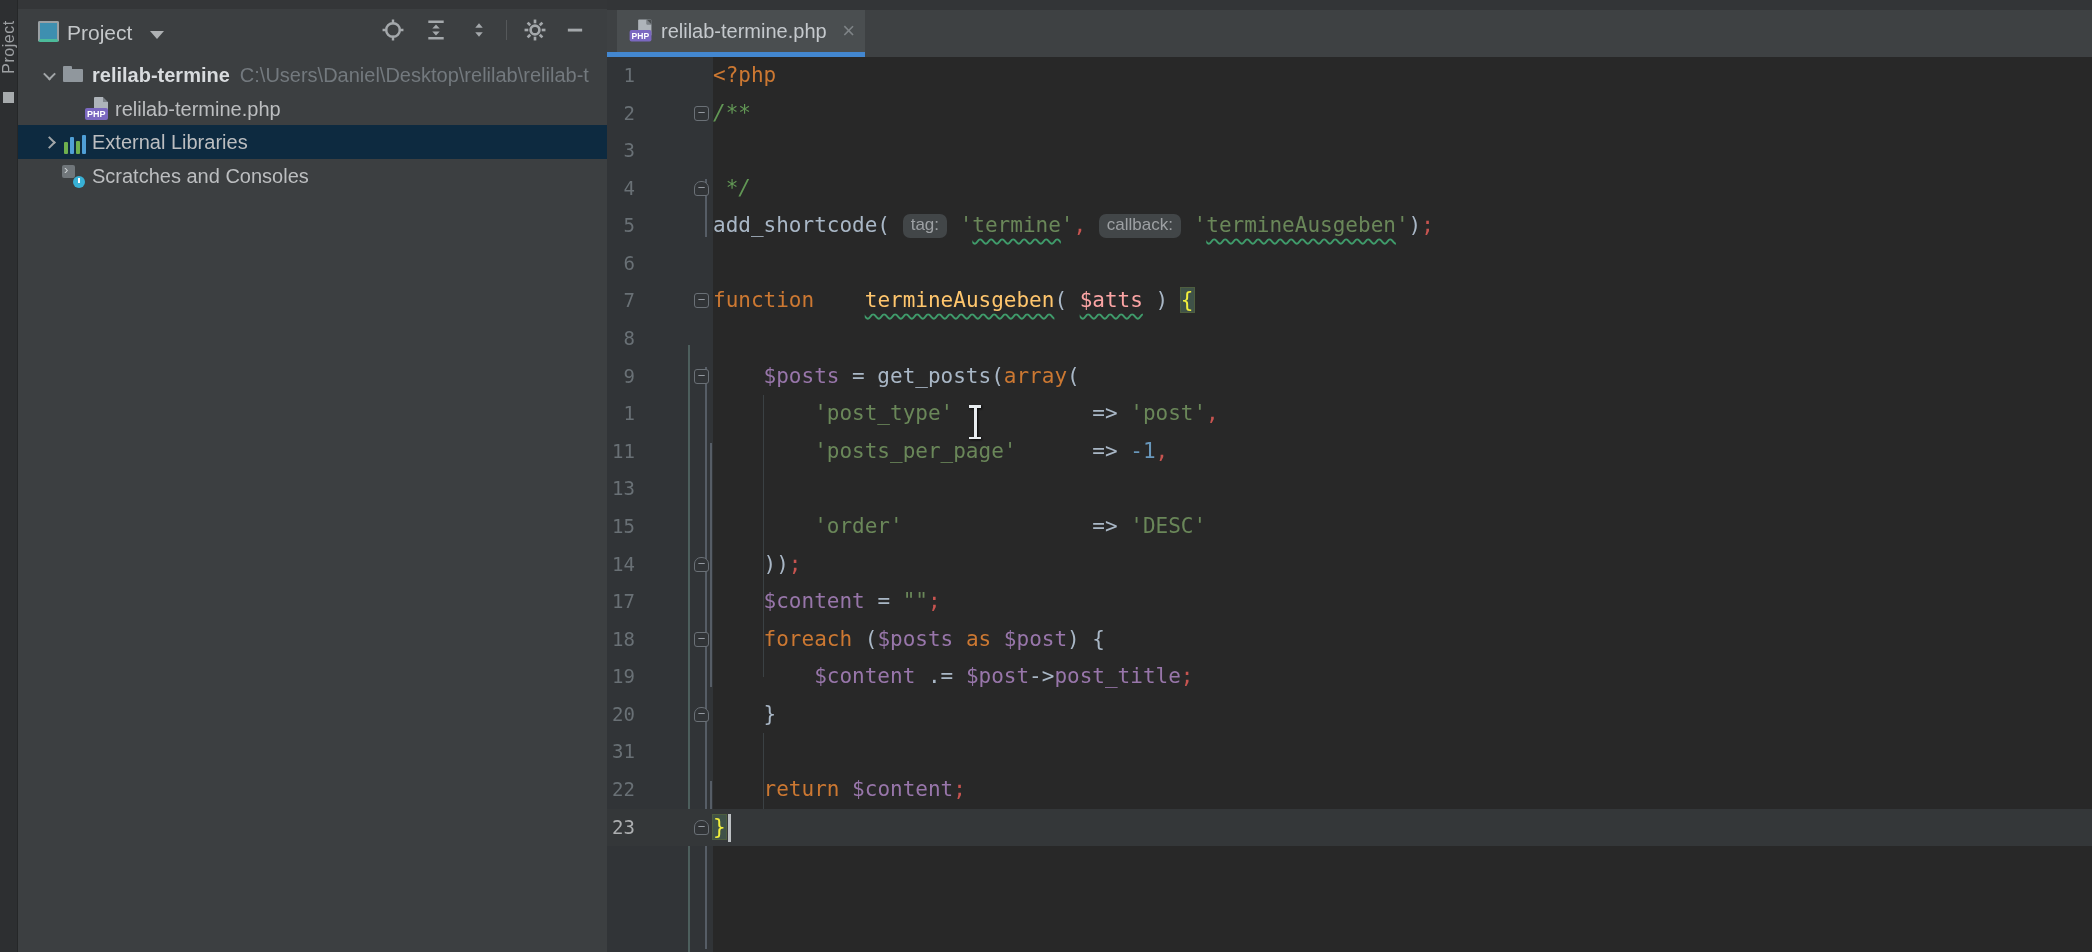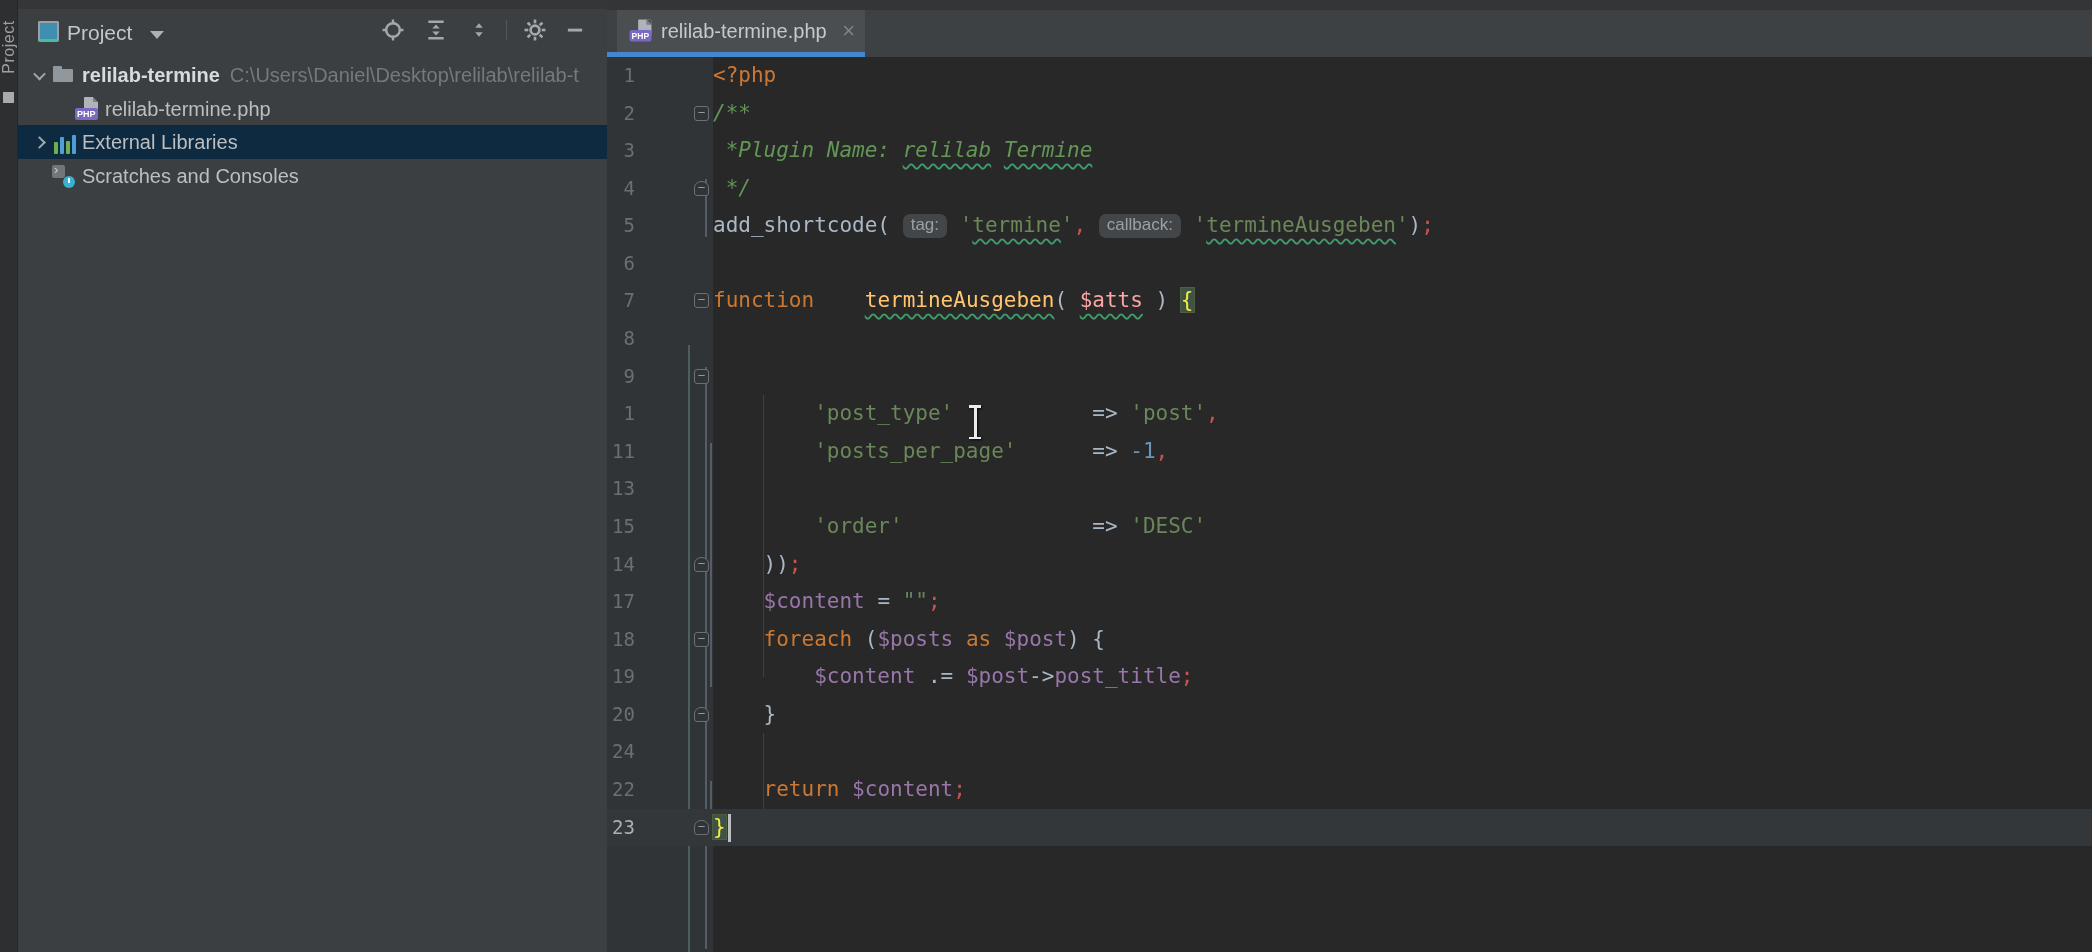--- a/index.html
+++ b/index.html
@@ -25,21 +25,21 @@
   .dd-caret { position:absolute; left:132px; top:22px; width:0; height:0;
               border-left:7px solid transparent; border-right:7px solid transparent; border-top:8px solid #AEB1B3; }
   .hdr-icons { position:absolute; right:0; top:10px; height:26px; }
   .hicon { position:absolute; top:0; width:22px; height:22px; cursor:pointer; }
   .hdivider { position:absolute; top:1px; width:1px; height:20px; background:#55585A; }
   .hicon svg { width:22px; height:22px; }
 
   
   .tree { position:absolute; left:0; top:52px; right:0; bottom:0; }
   .tree-row { position:absolute; left:0; right:0; height:34px; display:flex; align-items:center;
-              padding-left:8px; white-space:nowrap; overflow:hidden; cursor:pointer; }
+              padding-left:18px; white-space:nowrap; overflow:hidden; cursor:pointer; }
   .tree-row.selected { background:#0D2A40; }
   .chev-slot { width:26px; display:flex; justify-content:center; flex:none; }
   .chev { width:9px; height:9px; border-right:2.5px solid #A2A6A8; border-bottom:2.5px solid #A2A6A8; }
   .chev.down { transform:rotate(45deg) translate(-1px,-1px); }
   .chev.right { transform:rotate(-45deg); }
   .t-icon { width:24px; height:24px; position:relative; margin-right:6px; flex:none; }
   .t-label { font-size:20px; color:#BCBEC0; }
   .t-label.bold { font-weight:bold; color:#D8DBDE; }
   .t-path { font-size:20px; color:#73797E; margin-left:10px; overflow:hidden; }
 
@@ -255,21 +255,20 @@
           <div class="row">
             <span class="ln">2</span>
             <span class="fold-slot">
               <span class="fold-ic">−</span>
             </span>
             <span class="code"><span class="com">/**</span></span>
           </div>
           <div class="row">
             <span class="ln">3</span>
             <span class="fold-slot"></span>
-            <span class="code"><span class="com"> *Plugin Name: </span><span class="com wavy">relilab</span><span class="com"> </span><span class="com wavy">Termine</span></span>
           </div>
           <div class="row">
             <span class="ln">4</span>
             <span class="fold-slot">
               <span class="fold-ic end">−</span>
             </span>
             <span class="code"><span class="com"> */</span></span>
           </div>
           <div class="row">
             <span class="ln">5</span>
@@ -291,20 +290,21 @@
           <div class="row">
             <span class="ln">8</span>
             <span class="fold-slot"></span>
             <span class="code"></span>
           </div>
           <div class="row">
             <span class="ln">9</span>
             <span class="fold-slot">
               <span class="fold-ic">−</span>
             </span>
+            <span class="code"><span class="def">    </span><span class="var">$posts</span><span class="def"> = get_posts(</span><span class="kw">array</span><span class="def">(</span></span>
           </div>
           <div class="row">
             <span class="ln">1</span>
             <span class="fold-slot"></span>
             <span class="code"><span class="def">        </span><span class="str">'post_type'</span><span class="def">           =&gt; </span><span class="str">'post'</span><span class="pun">,</span></span>
           </div>
           <div class="row">
             <span class="ln">11</span>
             <span class="fold-slot"></span>
             <span class="code"><span class="def">        </span><span class="str">'posts_per_page'</span><span class="def">      =&gt; </span><span class="num">-1</span><span class="pun">,</span></span>
@@ -343,21 +343,21 @@
             <span class="code"><span class="def">        </span><span class="var">$content</span><span class="def"> .= </span><span class="var">$post</span><span class="def">-&gt;</span><span class="var">post_title</span><span class="pun">;</span></span>
           </div>
           <div class="row">
             <span class="ln">20</span>
             <span class="fold-slot">
               <span class="fold-ic end">−</span>
             </span>
             <span class="code"><span class="def">    }</span></span>
           </div>
           <div class="row">
-            <span class="ln">24</span>
+            <span class="ln">31</span>
             <span class="fold-slot"></span>
             <span class="code"></span>
           </div>
           <div class="row">
             <span class="ln">22</span>
             <span class="fold-slot"></span>
             <span class="code"><span class="def">    </span><span class="kw">return</span><span class="def"> </span><span class="var">$content</span><span class="pun">;</span></span>
           </div>
           <div class="row current">
             <span class="ln">23</span>

